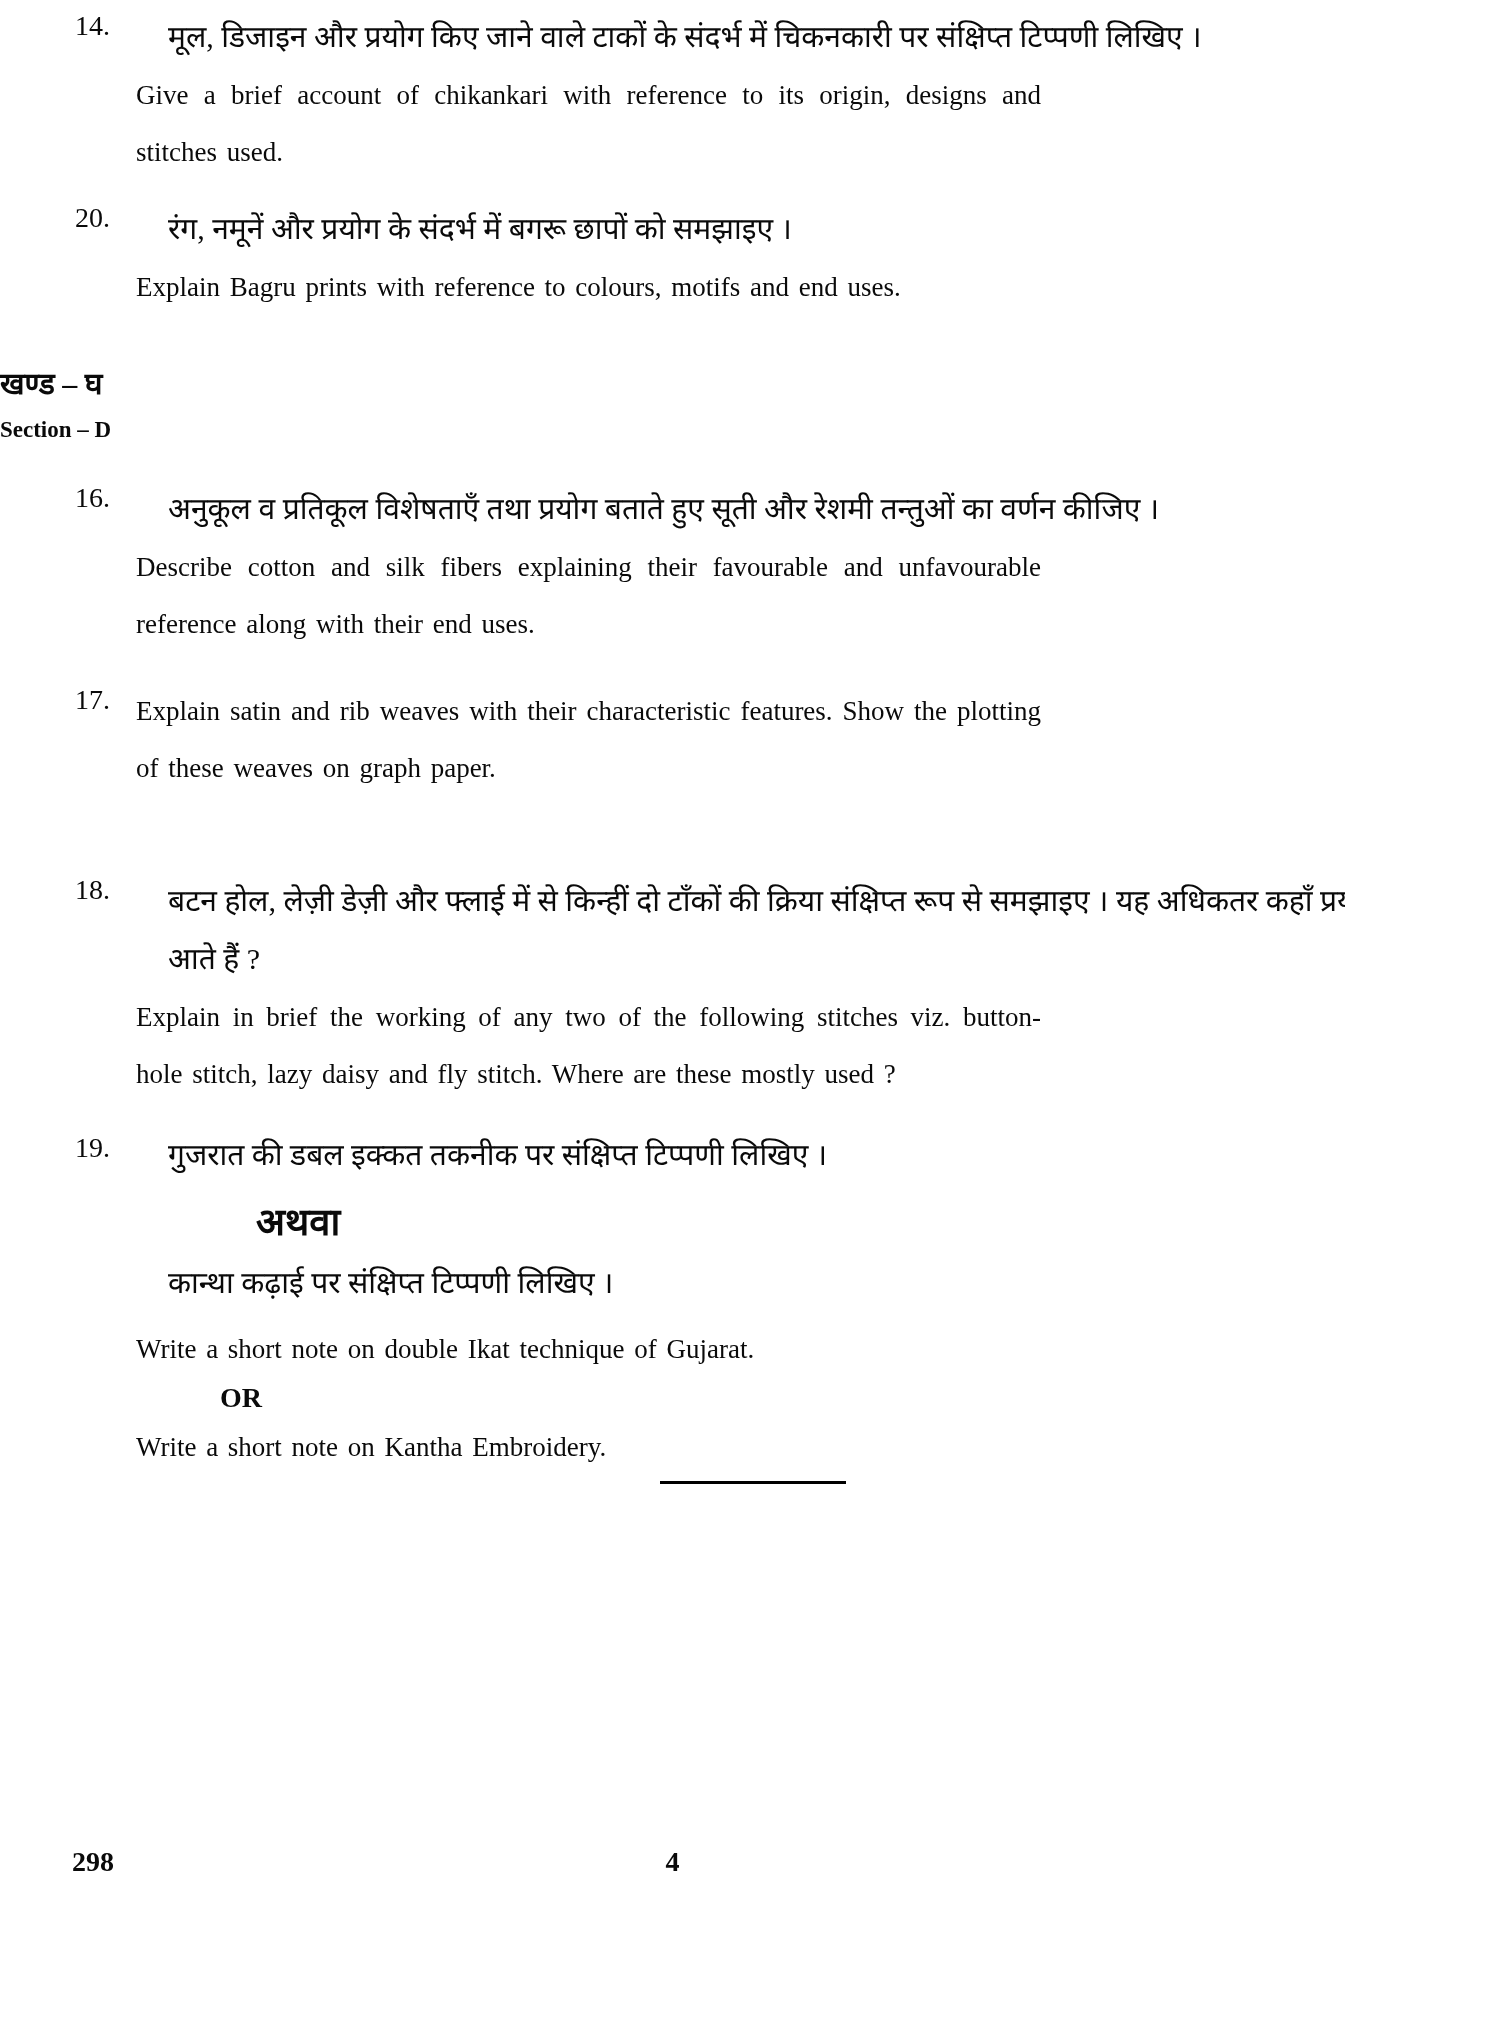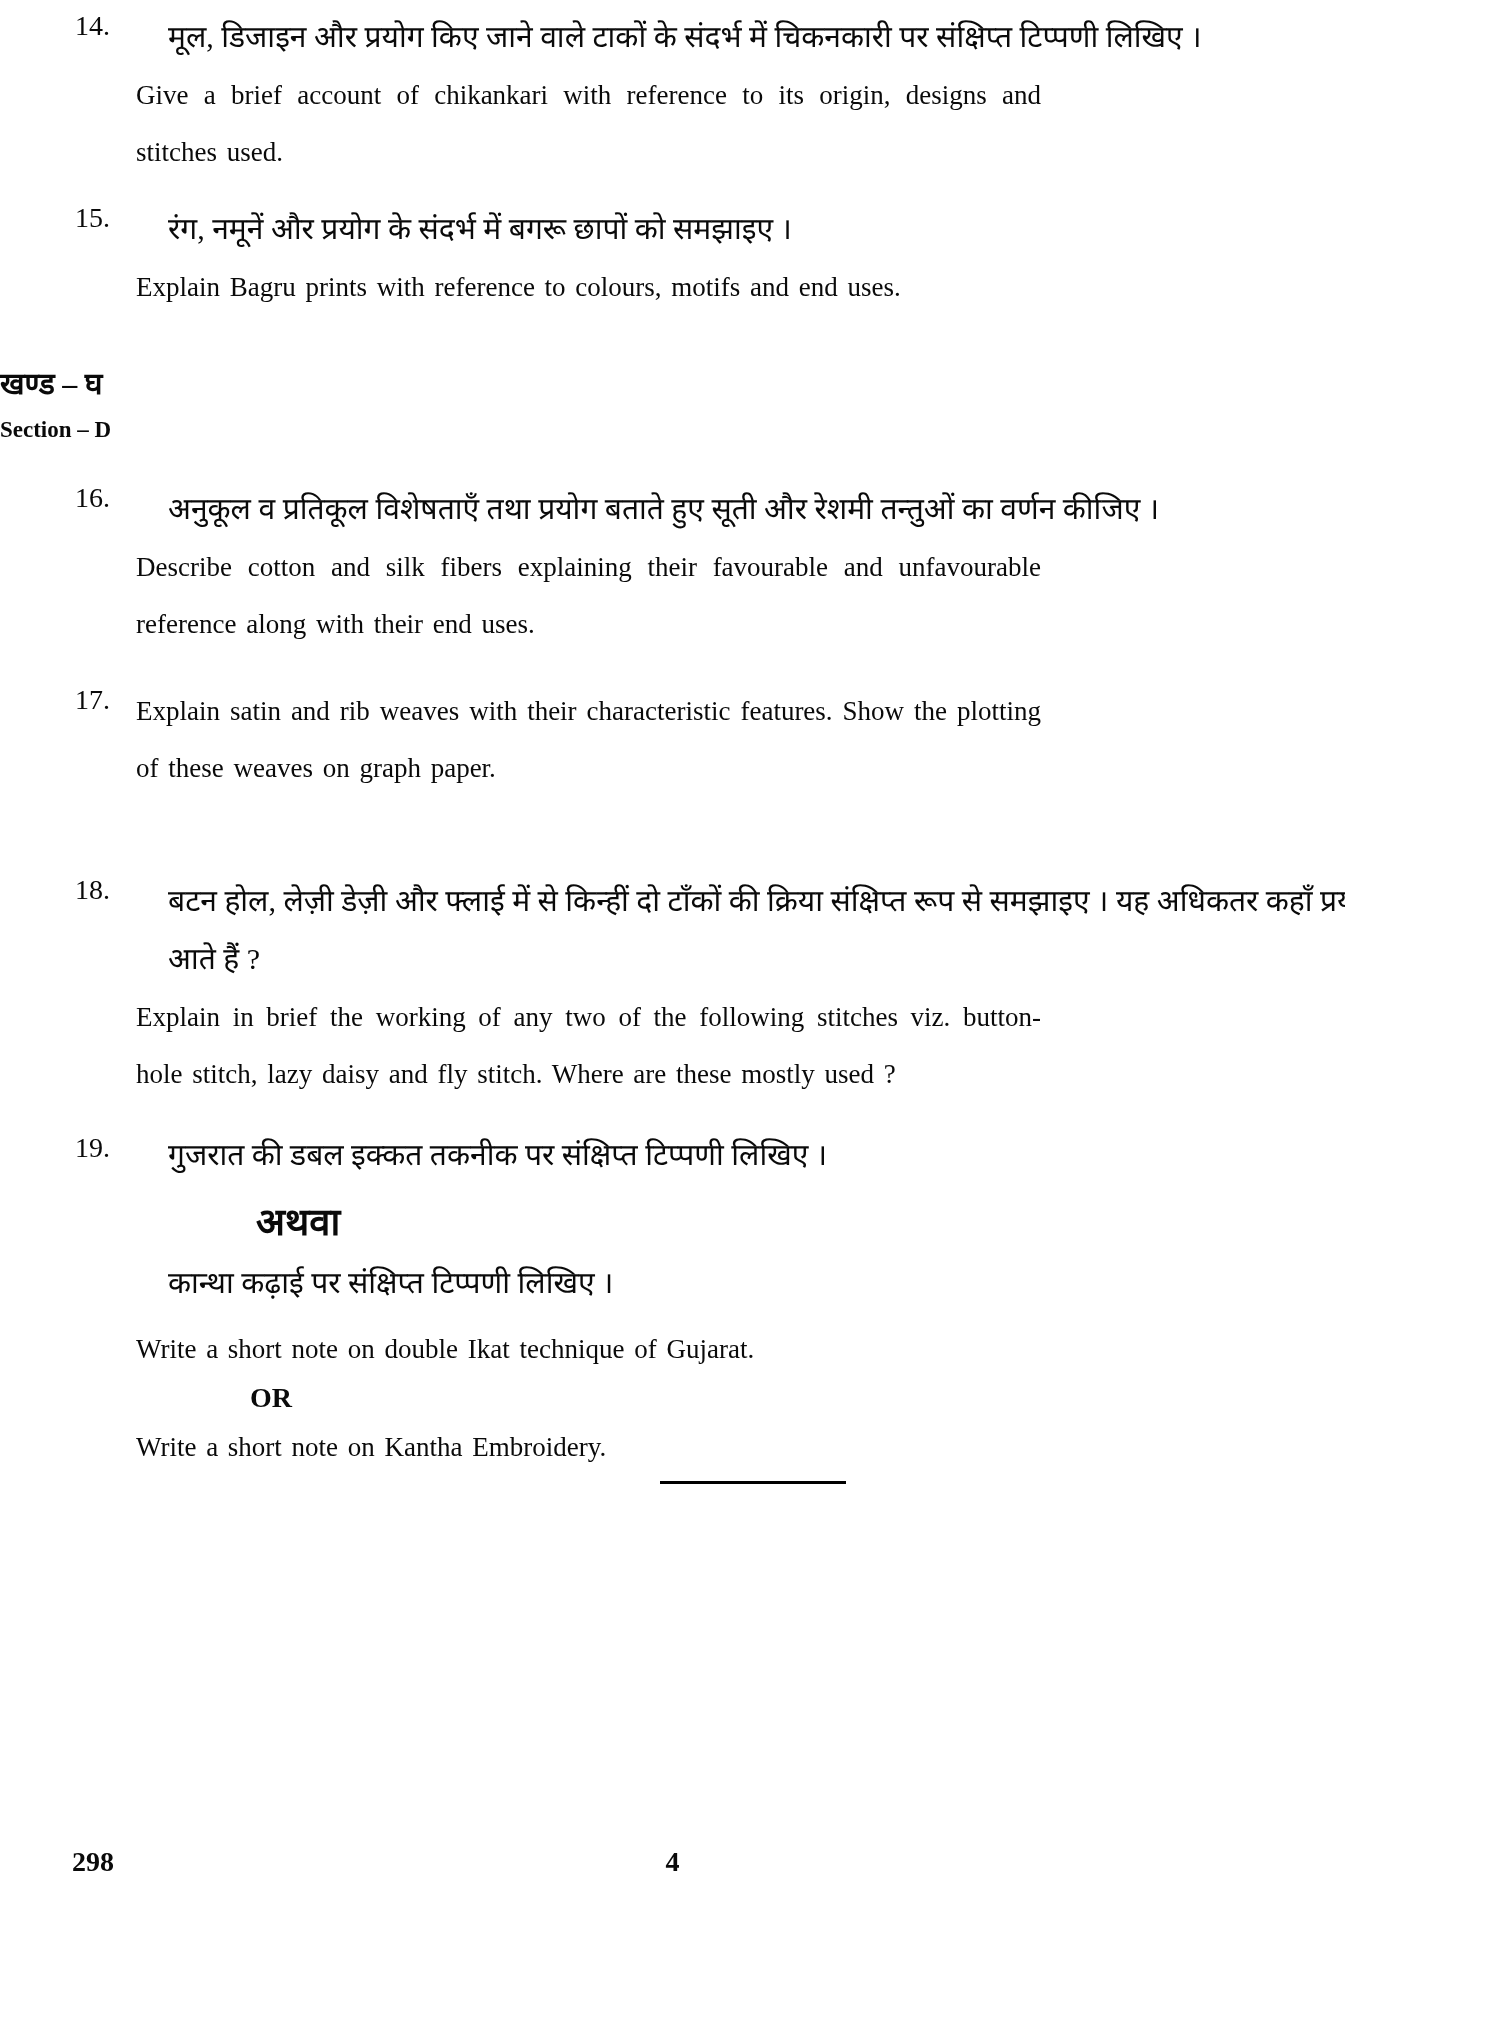--- a/index.html
+++ b/index.html
@@ -65,21 +65,21 @@
     left: 0;
     width: 100%;
     font-weight: bold;
   }
   .section-head.hi { font-size: 30px; }
   .section-head.en { font-size: 23px; }
   .or-label {
     font-weight: bold;
   }
   .or-label.hi { font-size: 38px; margin: 14px 0 12px 120px; }
-  .or-label.en { font-size: 28px; margin: 8px 0 8px 114px; }
+  .or-label.en { font-size: 28px; margin: 8px 0 8px 84px; }
   .q19 .hindi-line { line-height: 50px; }
   .q19 .line-gap { margin-top: 16px; }
   .divider {
     position: absolute;
     top: 1481px;
     left: 660px;
     width: 186px;
     border-top: 3px solid #000;
   }
   .footer-code {
@@ -107,21 +107,21 @@
   <div class="q" style="top:8px">
     <span class="q-num">14.</span>
     <div class="q-content">
       <div class="hindi-line">मूल, डिजाइन और प्रयोग किए जाने वाले टाकों के संदर्भ में चिकनकारी पर संक्षिप्त टिप्पणी लिखिए ।</div>
       <div class="english-para">Give a brief account of chikankari with reference to its origin, designs and stitches used.</div>
     </div>
     <span class="q-marks">3</span>
   </div>
 
   <div class="q" style="top:200px">
-    <span class="q-num">15.</span>
+    <span class="q-num">20.</span>
     <div class="q-content">
       <div class="hindi-line">रंग, नमूनें और प्रयोग के संदर्भ में बगरू छापों को समझाइए ।</div>
       <div class="english-para">Explain Bagru prints with reference to colours, motifs and end uses.</div>
     </div>
     <span class="q-marks">3</span>
   </div>
 
   <div class="section-head hi" style="top:362px">खण्ड – घ</div>
   <div class="section-head en" style="top:417px">Section – D</div>
 

